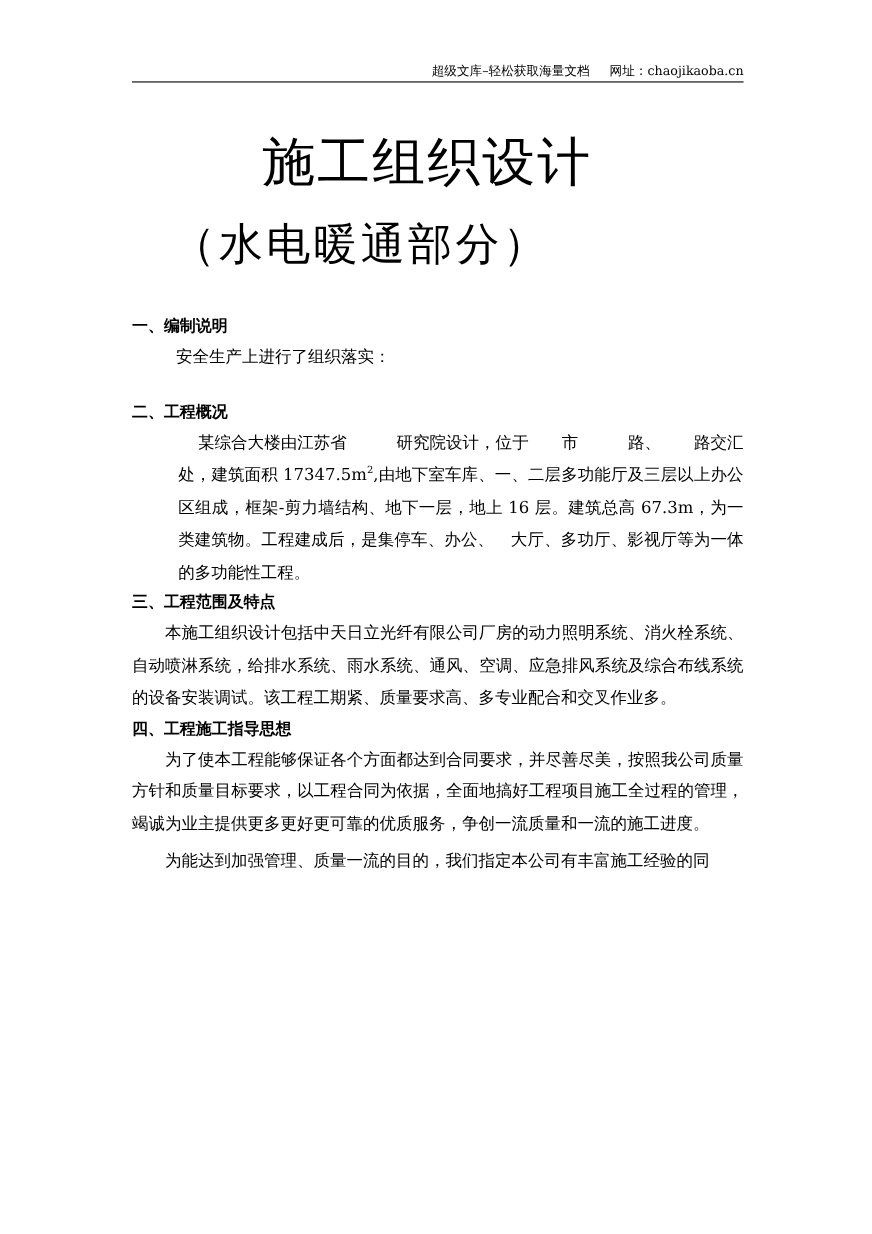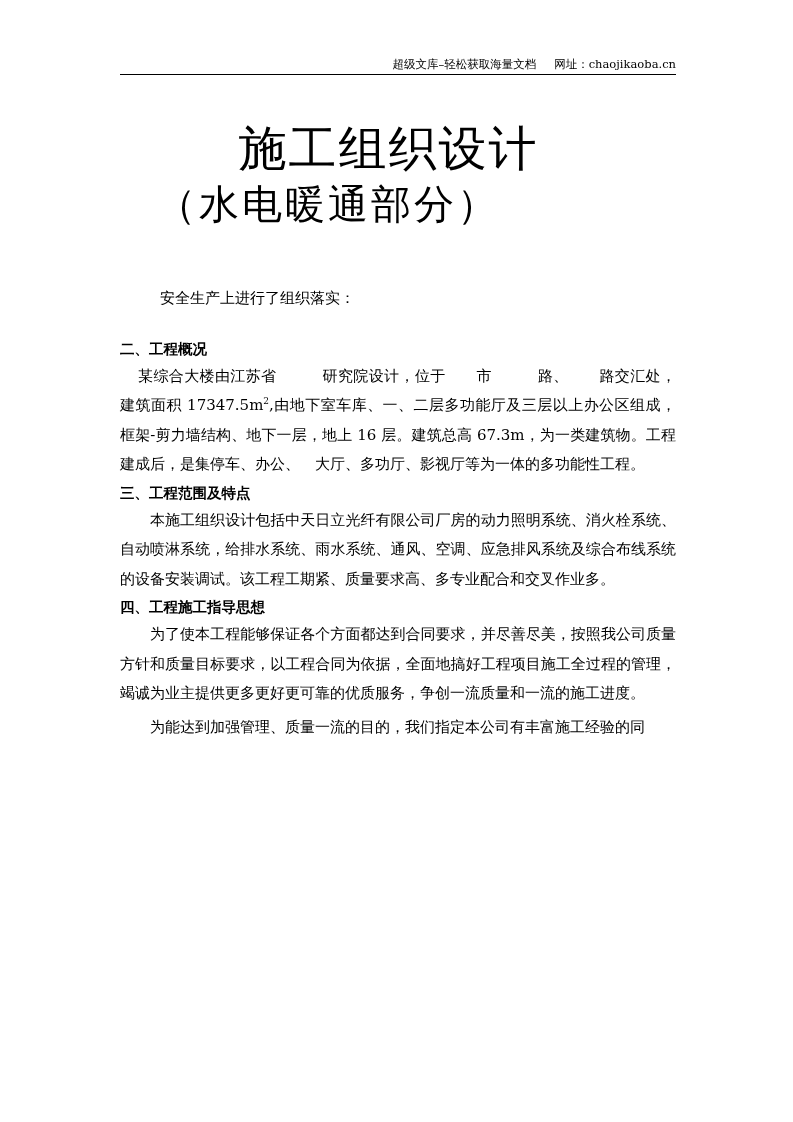--- a/index.html
+++ b/index.html
@@ -3,43 +3,44 @@
 <meta charset="utf-8">
 <style>
   html, body { margin: 0; padding: 0; background: #ffffff; }
   body { width: 793px; height: 1122px; position: relative; overflow: hidden;
          font-family: "DejaVu Serif", "Liberation Serif", serif; color: #000; }
   .page-header { position: absolute; left: 120px; top: 56px; width: 556px; height: 18px;
                  border-bottom: 1.3px solid #000; font-size: 11.5px; text-align: right; line-height: 16px; }
   .page-header .site { margin-left: 18px; text-align: center; }
   .title1 { position: absolute; left: 0; width: 777px; top: 118px; text-align: center;
             font-size: 48px; line-height: 60px; letter-spacing: 2px; }
-  .title2 { position: absolute; left: 0; width: 656px; top: 176px; text-align: center;
+  .title2 { position: absolute; left: 0; width: 656px; top: 194px; text-align: center;
             font-size: 40px; line-height: 56px; letter-spacing: 3px; }
   .content { position: absolute; left: 120px; top: 284px; width: 556px; font-size: 15px; }
   .h { font-family: "DejaVu Sans", "Liberation Sans", sans-serif; font-weight: bold; font-size: 14.5px;
        line-height: 26px; height: 26px; }
   .p { line-height: 29.5px; text-align: justify; text-indent: 30px; }
   .item { line-height: 29.5px; font-weight: bold; padding-left: 30px; }
   .gap { height: 22px; }
   .gap-sm { height: 4px; }
-  .p.indent-sm { text-indent: 18px; }
+  .p.indent-sm { text-indent: 18px; margin-left: 42px; }
   sup { font-size: 9px; line-height: 0; }
 </style>
 </head>
 <body>
 
 <div class="page-header">
   <span>超级文库–轻松获取海量文档</span><span class="site">网址：chaojikaoba.cn</span>
 </div>
 
 <div class="title1">施工组织设计</div>
 <div class="title2">（水电暖通部分）</div>
 
 <div class="content">
+  <div class="h">一、编制说明</div>
   <div class="p" style="text-indent:40px;">安全生产上进行了组织落实：</div>
 
   <div class="gap"></div>
 
   <div class="h">二、工程概况</div>
   <div class="p indent-sm"><span>某综合大楼由江苏省　　　研究院设计，位于　　市　　　路、　　路交汇处，建筑面积 17347.5m</span><sup>2</sup><span>,由地下室车库、一、二层多功能厅及三层以上办公区组成，框架-剪力墙结构、地下一层，地上 16 层。建筑总高 67.3m，为一类建筑物。工程建成后，是集停车、办公、　大厅、多功厅、影视厅等为一体的多功能性工程。</span></div>
 
   <div class="h">三、工程范围及特点</div>
   <div class="p">本施工组织设计包括中天日立光纤有限公司厂房的动力照明系统、消火栓系统、自动喷淋系统，给排水系统、雨水系统、通风、空调、应急排风系统及综合布线系统的设备安装调试。该工程工期紧、质量要求高、多专业配合和交叉作业多。</div>
 

